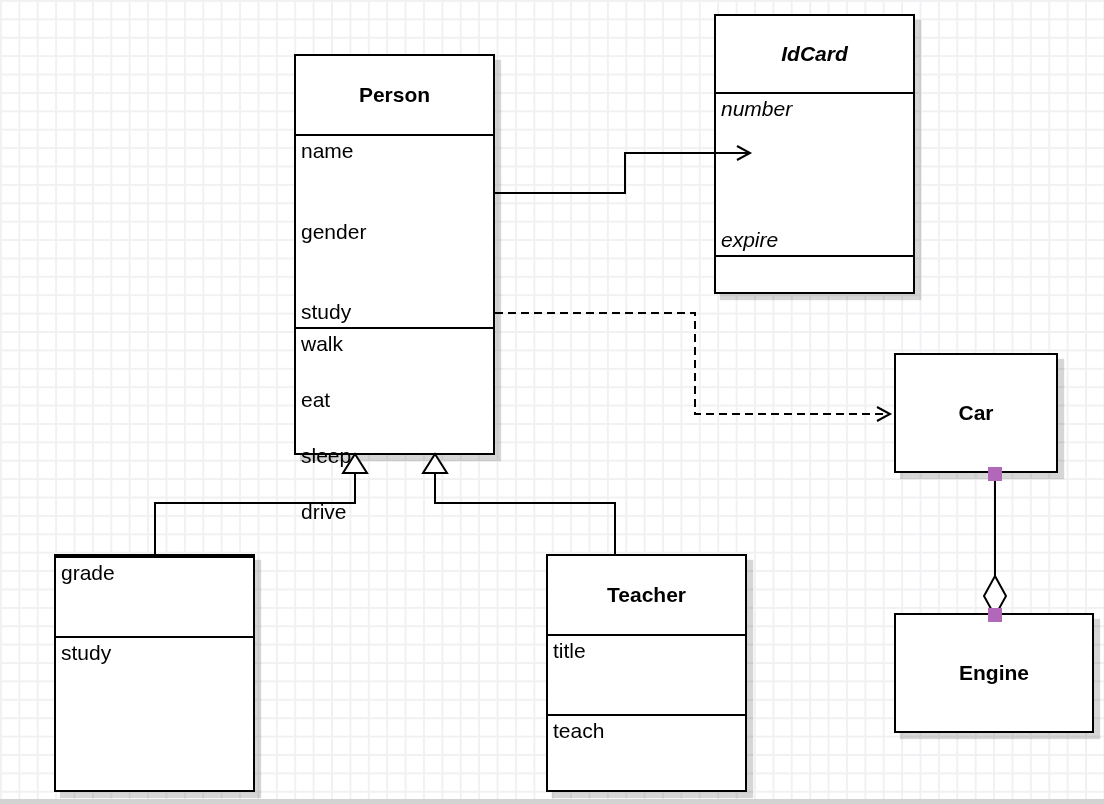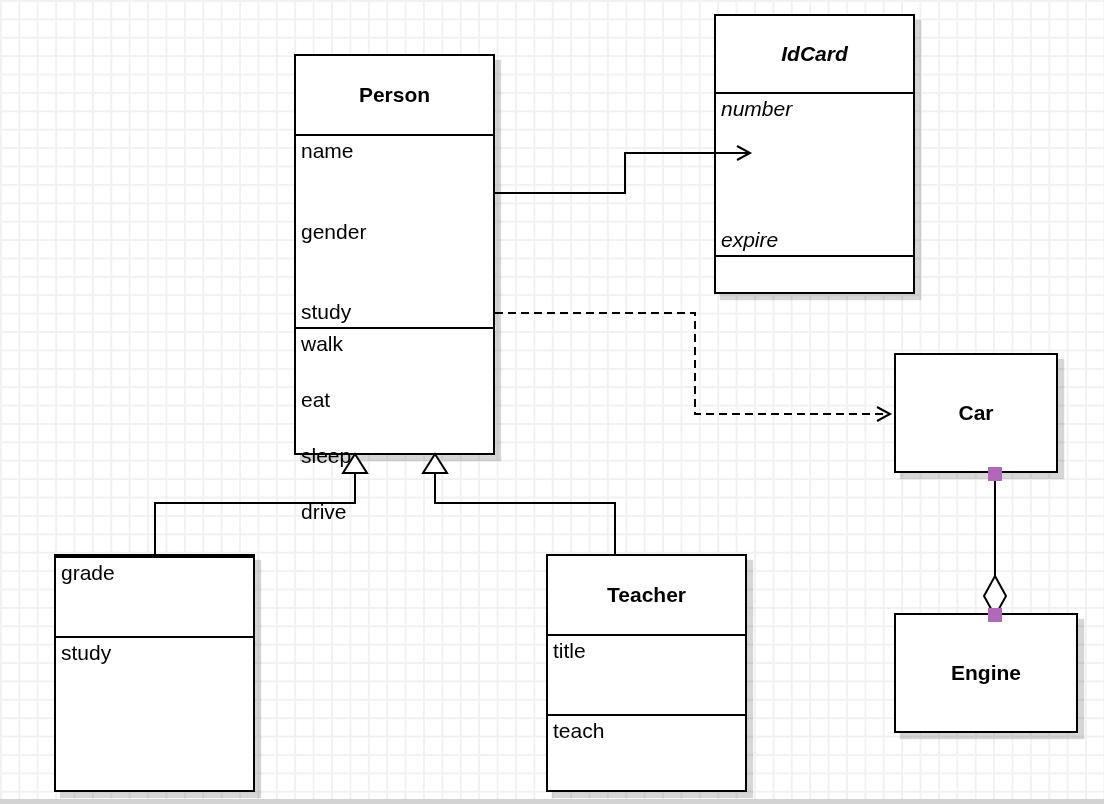--- a/index.html
+++ b/index.html
@@ -90,21 +90,21 @@
       <div class="uml-line">number</div>
       <div class="uml-line">expire</div>
     </div>
     <div class="uml-section grow"></div>
   </div>
 
   <div class="uml-class" style="left:894px; top:353px; width:164px; height:120px;">
     <div class="uml-title fill">Car</div>
   </div>
 
-  <div class="uml-class" style="left:894px; top:613px; width:184px; height:120px;">
+  <div class="uml-class" style="left:894px; top:613px; width:200px; height:120px;">
     <div class="uml-title fill">Engine</div>
   </div>
 
   <div class="uml-class" style="left:54px; top:554px; width:201px; height:238px;">
     <div class="uml-section" style="height:80px">
       <div class="uml-line">grade</div>
     </div>
     <div class="uml-section grow">
       <div class="uml-line">study</div>
     </div>

